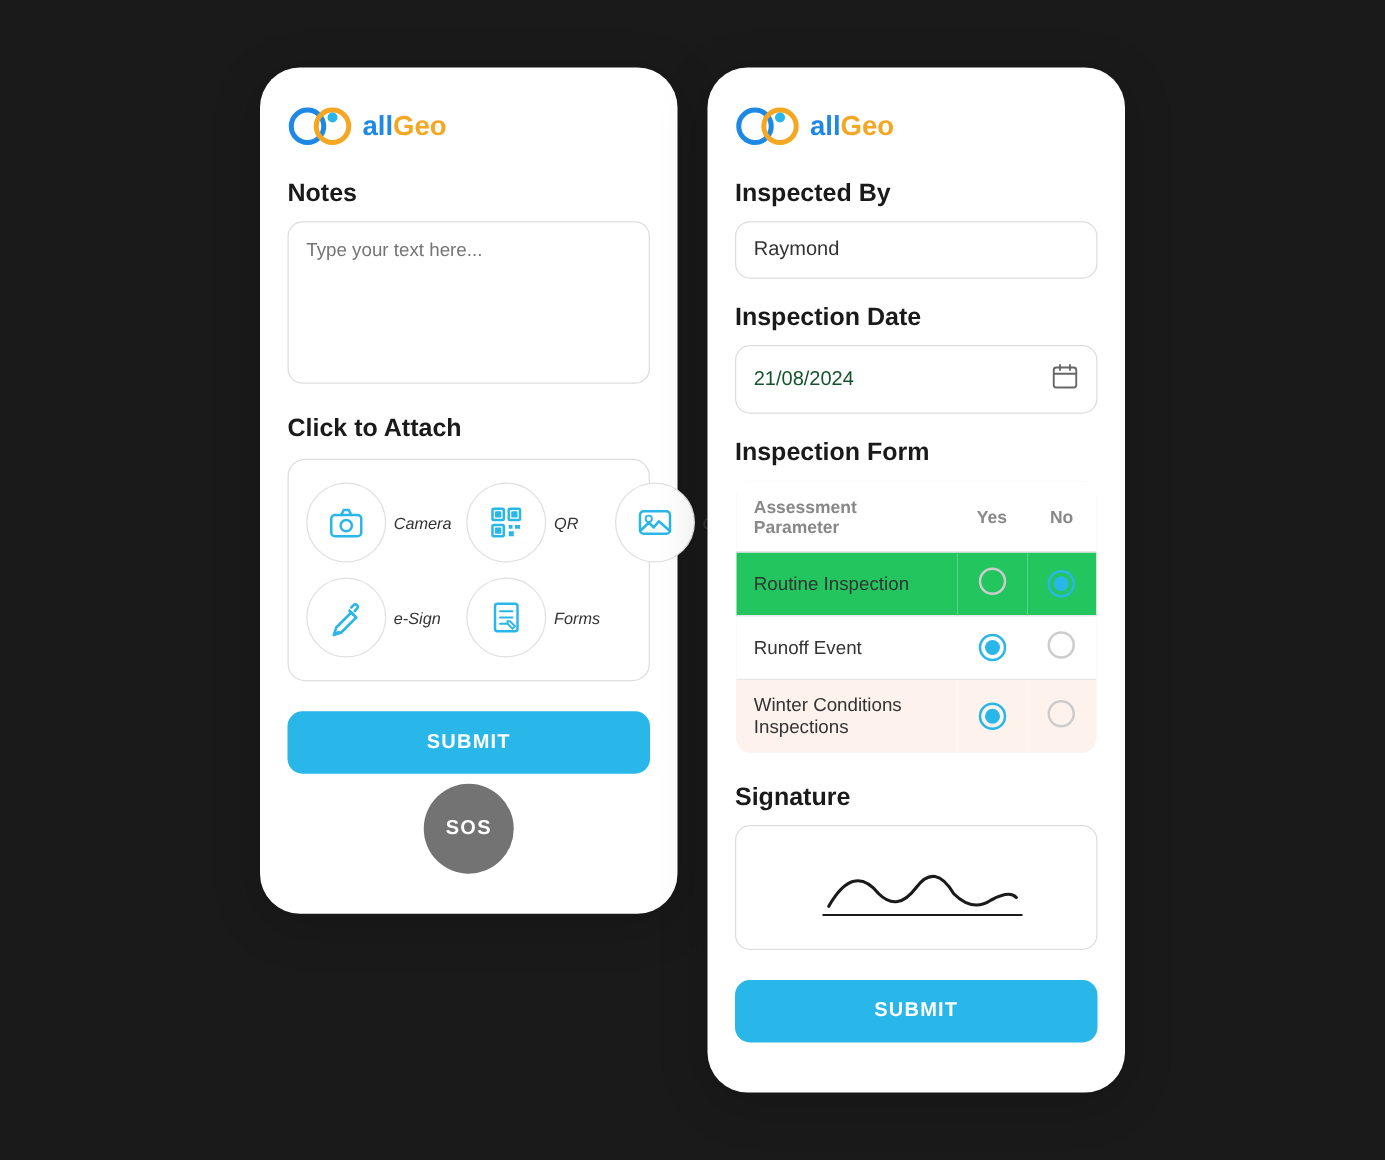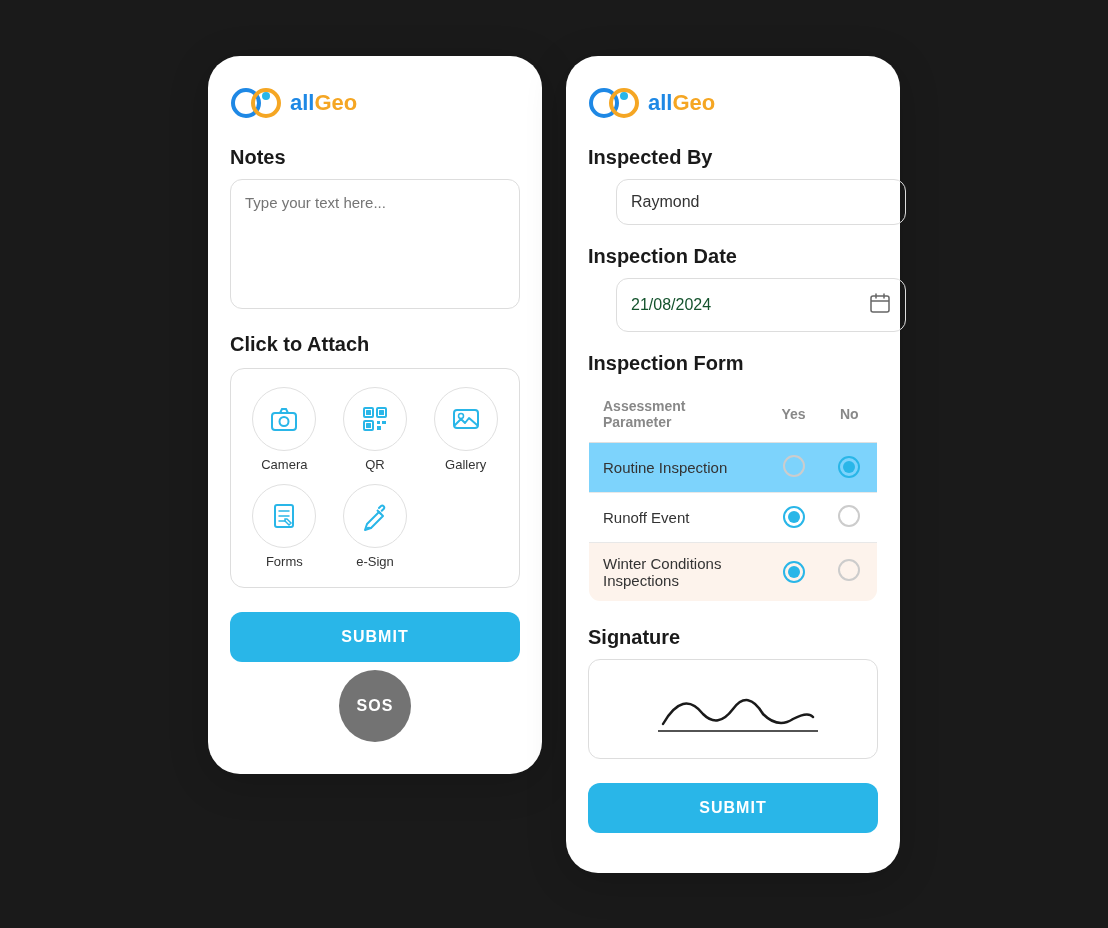--- a/index.html
+++ b/index.html
@@ -72,24 +72,25 @@
       padding: 18px 14px;
       margin-bottom: 24px;
     }
     .attach-grid {
       display: grid;
       grid-template-columns: repeat(3, 1fr);
       gap: 12px;
     }
     .attach-item {
       display: flex;
-      flex-direction: column;
+      flex-direction: row;
       align-items: center;
       gap: 6px;
       cursor: pointer;
+      font-style: italic;
     }
     .attach-circle {
       width: 64px;
       height: 64px;
       border-radius: 50%;
       border: 1.5px solid #e0e0e0;
       display: flex;
       align-items: center;
       justify-content: center;
       background: #fff;
@@ -146,21 +147,20 @@
       border-radius: 12px;
       padding: 13px 14px;
       font-size: 16px;
       color: #333;
       outline: none;
       font-family: inherit;
       margin-bottom: 20px;
       display: flex;
       align-items: center;
       justify-content: space-between;
-      margin-left: 28px;
     }
     .date-field {
       display: flex;
       align-items: center;
       justify-content: space-between;
     }
     .date-text { color: #14532d; font-size: 16px; }
     .calendar-icon { color: #555; }
 
     
@@ -182,21 +182,21 @@
     }
     .inspection-table th:first-child { text-align: left; }
     .inspection-table th:not(:first-child) { text-align: center; width: 56px; }
     .inspection-table td {
       padding: 12px 14px;
       font-size: 15px;
       color: #333;
       border-bottom: 1px solid #e8e8e8;
     }
     .inspection-table td:not(:first-child) { text-align: center; }
-    .row-blue { background: #7dd3fc; }
+    .row-blue { background: #22c55e; }
     .row-orange { background: #fdf3ec; }
     .row-white { background: #fff; }
 
     
     .radio-outer {
       width: 22px;
       height: 22px;
       border-radius: 50%;
       border: 2px solid #ccc;
       display: inline-flex;
@@ -297,40 +297,40 @@
               <path d="M5 22l6-6 4 4 4-5 8 7" stroke="#29b6e8" stroke-width="2" stroke-linecap="round" stroke-linejoin="round"></path>
             </svg>
           </div>
           <span class="attach-label">Gallery</span>
         </div>
 
 
         <div class="attach-item">
           <div class="attach-circle">
             <svg viewBox="0 0 32 32" fill="none" xmlns="http://www.w3.org/2000/svg">
+              <path d="M8 24 L20 12 L24 16 L12 28 L6 30 Z" stroke="#29b6e8" stroke-width="2" stroke-linejoin="round" fill="none"></path>
+              <path d="M18 10l4 4" stroke="#29b6e8" stroke-width="2"></path>
+              <path d="M20 8l2-2a2 2 0 012.8 2.8l-2 2" stroke="#29b6e8" stroke-width="2" stroke-linecap="round"></path>
+              <path d="M8 28q2-1 4 0" stroke="#29b6e8" stroke-width="1.5" stroke-linecap="round"></path>
+            </svg>
+          </div>
+          <span class="attach-label">e-Sign</span>
+        </div>
+
+        <div class="attach-item">
+          <div class="attach-circle">
+            <svg viewBox="0 0 32 32" fill="none" xmlns="http://www.w3.org/2000/svg">
               <rect x="7" y="5" width="18" height="22" rx="2" stroke="#29b6e8" stroke-width="2"></rect>
               <line x1="11" y1="11" x2="21" y2="11" stroke="#29b6e8" stroke-width="1.5" stroke-linecap="round"></line>
               <line x1="11" y1="16" x2="21" y2="16" stroke="#29b6e8" stroke-width="1.5" stroke-linecap="round"></line>
               <line x1="11" y1="21" x2="17" y2="21" stroke="#29b6e8" stroke-width="1.5" stroke-linecap="round"></line>
               <path d="M19 19l4 4-2 2-4-4v-2h2z" stroke="#29b6e8" stroke-width="1.5" fill="none"></path>
             </svg>
           </div>
           <span class="attach-label">Forms</span>
-        </div>
-
-        <div class="attach-item">
-          <div class="attach-circle">
-            <svg viewBox="0 0 32 32" fill="none" xmlns="http://www.w3.org/2000/svg">
-              <path d="M8 24 L20 12 L24 16 L12 28 L6 30 Z" stroke="#29b6e8" stroke-width="2" stroke-linejoin="round" fill="none"></path>
-              <path d="M18 10l4 4" stroke="#29b6e8" stroke-width="2"></path>
-              <path d="M20 8l2-2a2 2 0 012.8 2.8l-2 2" stroke="#29b6e8" stroke-width="2" stroke-linecap="round"></path>
-              <path d="M8 28q2-1 4 0" stroke="#29b6e8" stroke-width="1.5" stroke-linecap="round"></path>
-            </svg>
-          </div>
-          <span class="attach-label">e-Sign</span>
         </div>
 
       </div>
     </div>
 
     
     <button class="submit-btn">SUBMIT</button>
 
     
     <div class="sos-btn">

